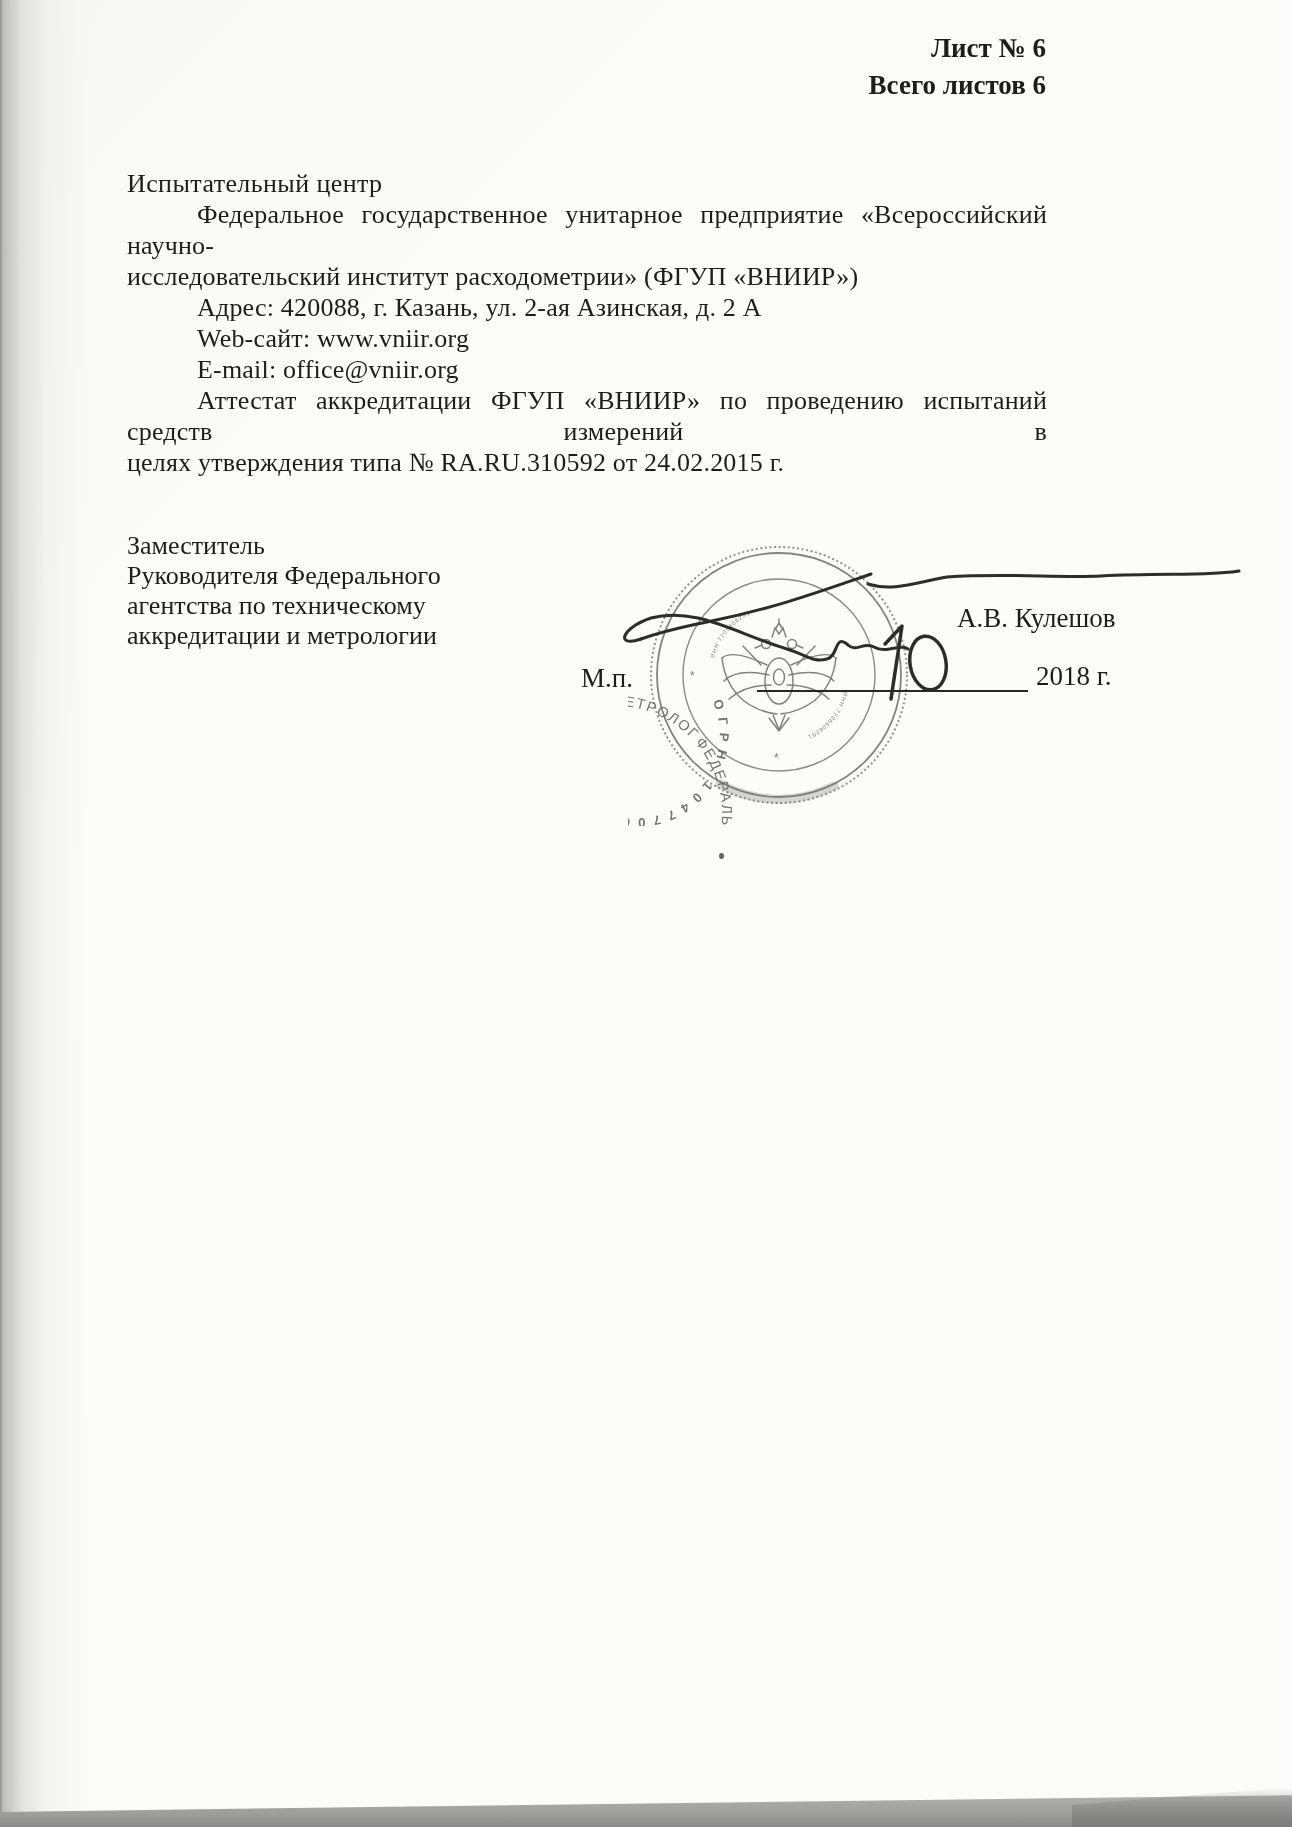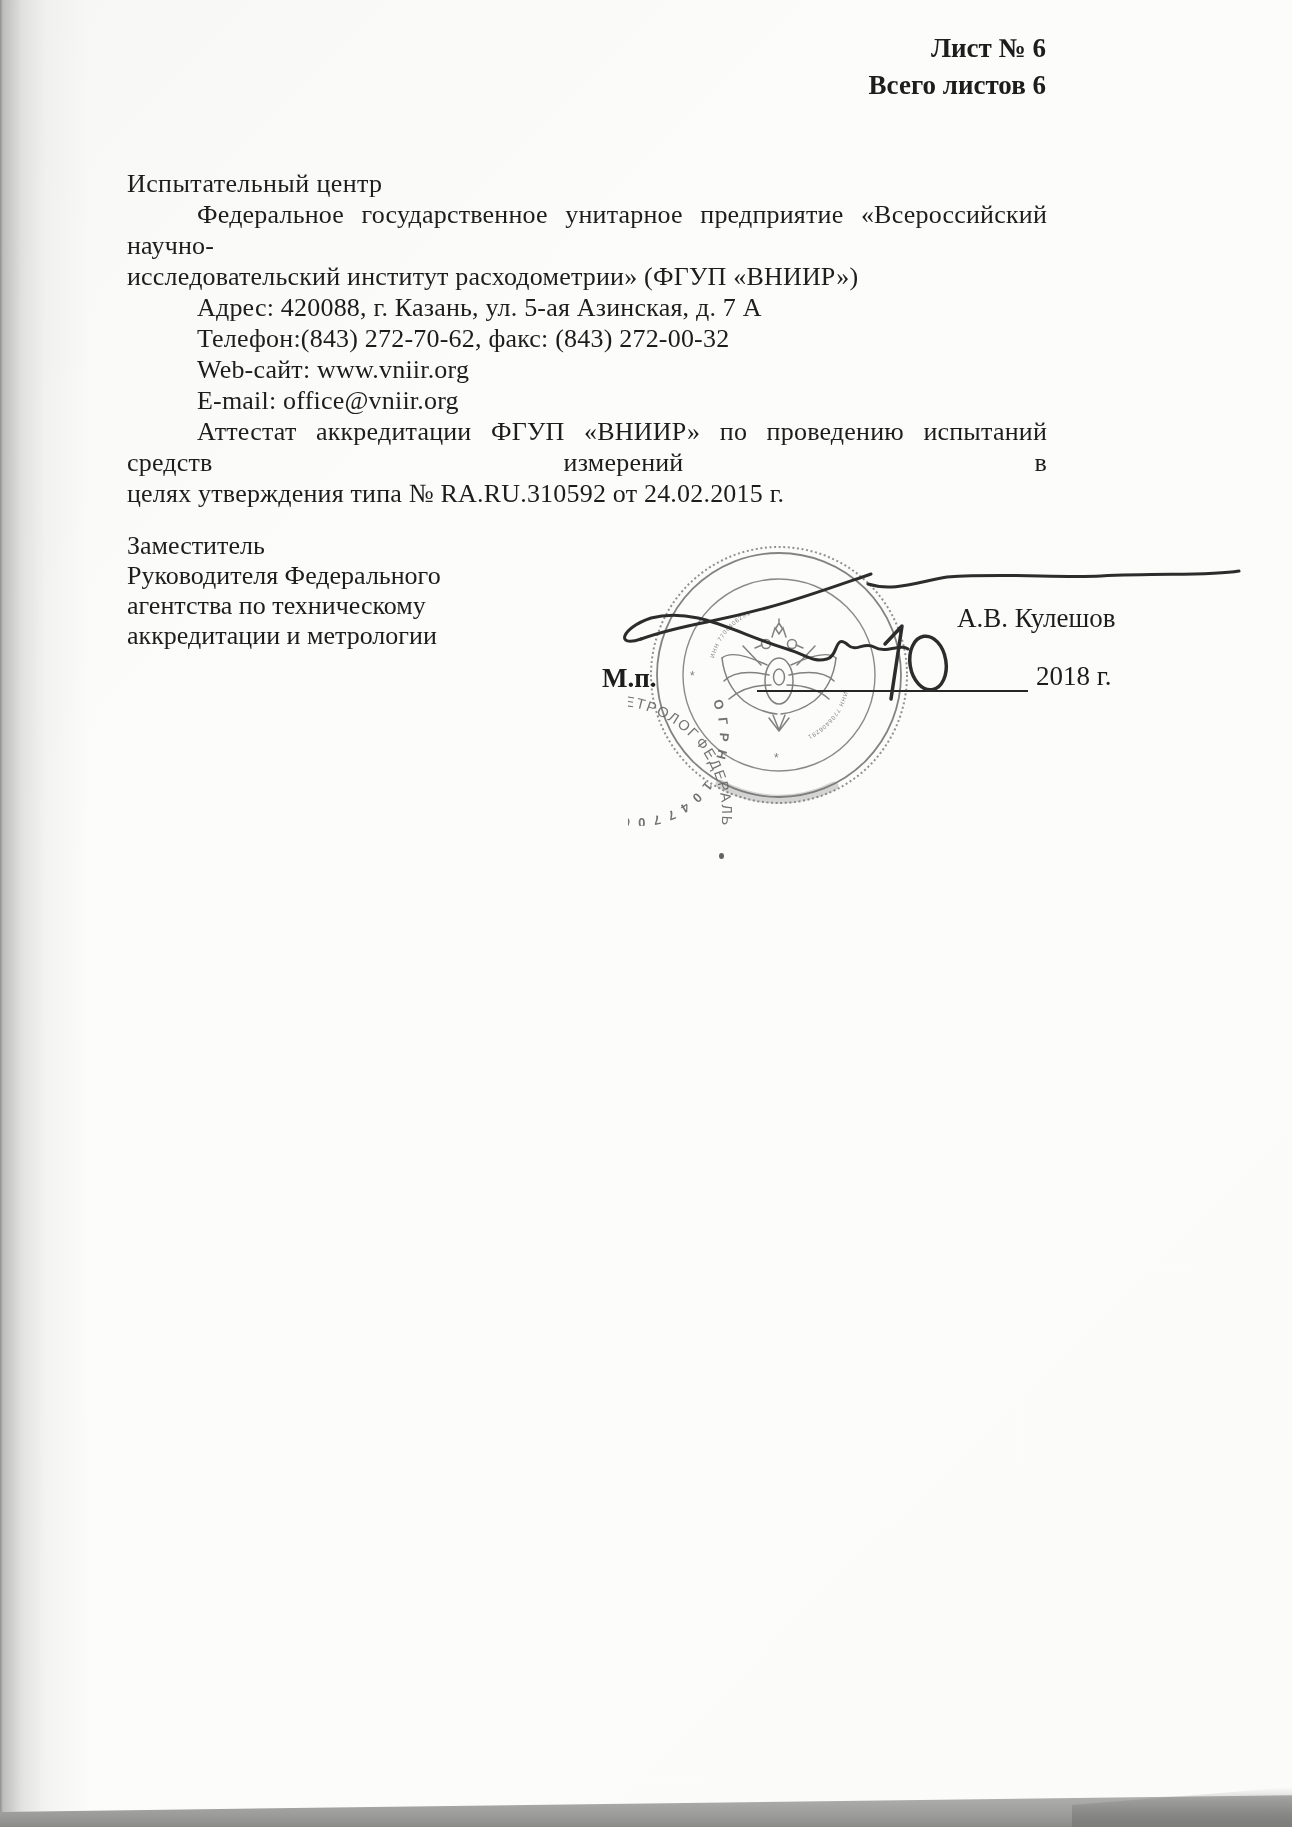--- a/index.html
+++ b/index.html
@@ -26,21 +26,21 @@
   .main-block{position:absolute;left:127px;top:168px;width:920px;
     font-size:26px;line-height:31px;letter-spacing:.2px;}
   .main-block .line{white-space:nowrap;}
   .heading{font-weight:normal;letter-spacing:.4px;}
   .indent{text-indent:70px;}
   .jl{text-align:justify;text-align-last:justify;white-space:normal;}
   
   .signatory-block{position:absolute;left:127px;top:531px;width:430px;
     font-size:26px;line-height:30px;}
   .signatory-name{position:absolute;left:957px;top:603px;font-size:27px;white-space:nowrap;}
-  .mp-label{position:absolute;left:602px;top:663px;font-size:27px;z-index:4;font-weight:bold;}
+  .mp-label{position:absolute;left:581px;top:663px;font-size:27px;z-index:4;}
   .year-label{position:absolute;left:1036px;top:661px;font-size:27px;z-index:4;white-space:nowrap;text-align:right;}
   .sig-line{position:absolute;left:757px;top:661px;width:271px;height:29px;
     border-bottom:2px solid #262626;z-index:3;}
   .stamp-wrap{position:absolute;left:628px;top:524px;width:302px;height:302px;z-index:2;opacity:.88;}
   .sig-overlay{position:absolute;left:555px;top:512px;width:700px;height:215px;z-index:5;}
   .ink-dot{position:absolute;left:719px;top:853px;width:5px;height:6px;border-radius:50%;
     background:#3c3c3c;opacity:.8;}
   .stamp-text{font-family:"Liberation Sans","DejaVu Sans",sans-serif;}
 </style>
 </head>
@@ -54,22 +54,21 @@
 
   <div class="sheet-header">
     <div>Лист № 6</div>
     <div>Всего листов 6</div>
   </div>
 
   <div class="main-block">
     <div class="line heading">Испытательный центр</div>
     <div class="jl indent">Федеральное государственное унитарное предприятие «Всероссийский научно-</div>
     <div class="line">исследовательский институт расходометрии» (ФГУП «ВНИИР»)</div>
-    <div class="line indent">Адрес: 420088, г. Казань, ул. 5-ая Азинская, д. 7 А</div>
-    <div class="line indent">Телефон:(843) 272-70-62, факс: (843) 272-00-32</div>
+    <div class="line indent">Адрес: 420088, г. Казань, ул. 2-ая Азинская, д. 2 А</div>
     <div class="line indent">Web-сайт: www.vniir.org</div>
     <div class="line indent">E-mail: office@vniir.org</div>
     <div class="jl indent">Аттестат аккредитации ФГУП «ВНИИР» по проведению испытаний средств измерений в</div>
     <div class="line">целях утверждения типа № RA.RU.310592 от 24.02.2015 г.</div>
   </div>
 
   <div class="signatory-block">
     <div>Заместитель</div>
     <div>Руководителя Федерального</div>
     <div>агентства по техническому</div>

